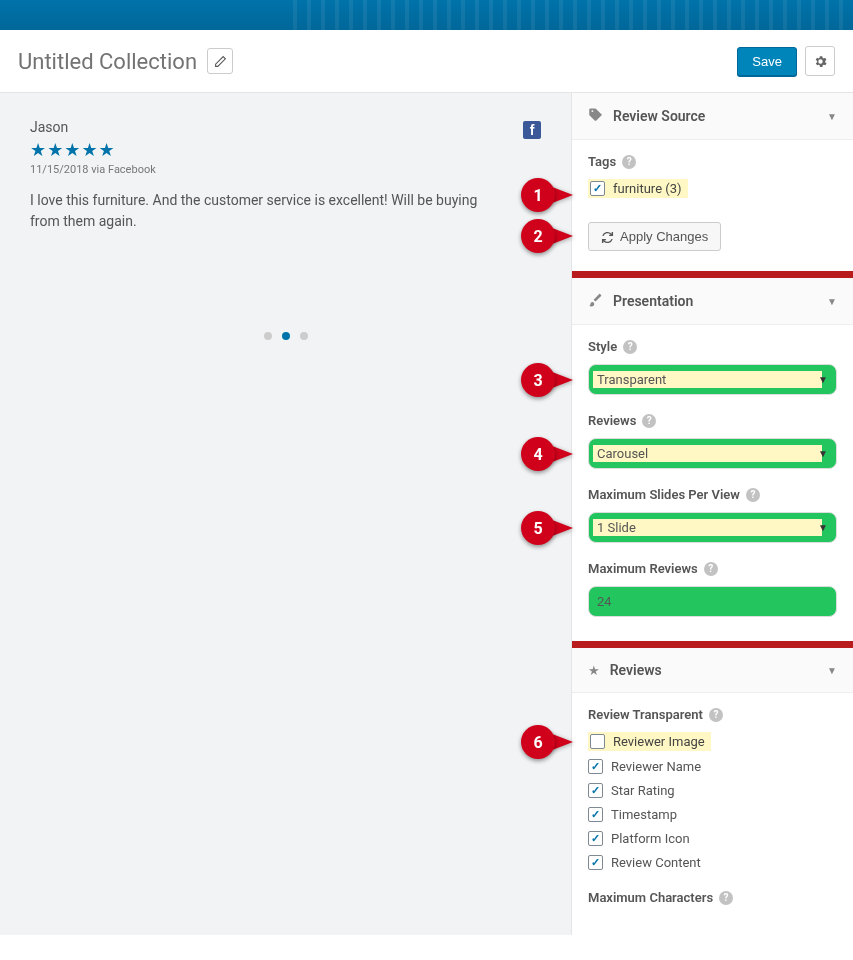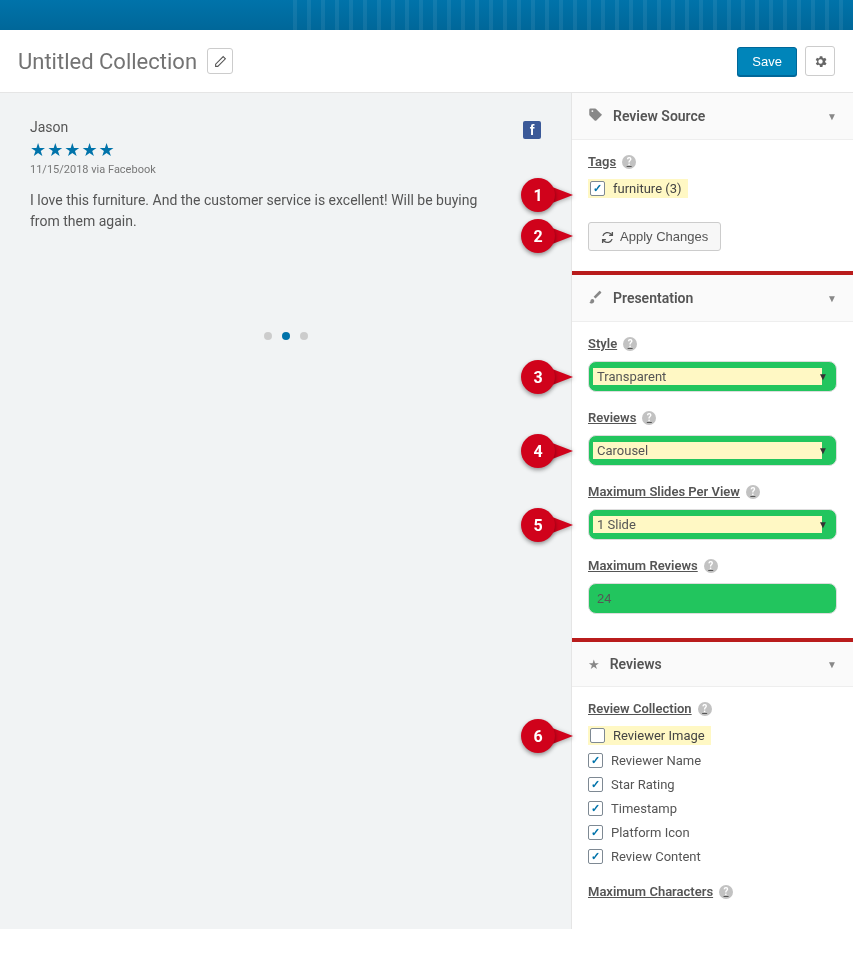--- a/index.html
+++ b/index.html
@@ -106,39 +106,39 @@
     background: #ccc;
   }
   .dot.active { background: #0073aa; }
 
   .sidebar {
     width: 281px;
     background: #fff;
   }
   .panel-header {
     background: #fafafa;
-    border-top: 4px solid #b91c1c;
+    border-top: 7px solid #b91c1c;
     border-bottom: 1px solid #eee;
     padding: 14px 16px;
     display: flex;
     align-items: center;
     cursor: pointer;
     color: #555;
   }
   .panel-header:first-child { border-top: none; }
   .panel-header .ph-icon { margin-right: 10px; color: #888;}
   .panel-header .ph-title { font-size: 14px; font-weight: 600; color: #555; flex:1;}
   .panel-header .ph-caret { color: #888; font-size: 10px;}
   .panel-body { padding: 14px 16px 20px 16px; }
   .field-label {
     font-size: 13px;
     font-weight: 600;
     color: #555;
     margin-bottom: 10px;
-    display: flex; align-items: center; gap: 6px; text-decoration: underline;
+    display: flex; align-items: center; gap: 6px;
   }
   .help-icon {
     display: inline-flex;
     width: 14px; height: 14px;
     border-radius: 50%;
     background: #c2c2c2;
     color: #fff;
     font-size: 10px;
     align-items: center; justify-content: center;
     font-weight: bold;
@@ -382,21 +382,21 @@
 
     <div class="panel-header">
       <span class="ph-icon">★</span>
       <span class="ph-title">Reviews</span>
       <span class="ph-caret">▼</span>
     </div>
 
     <div class="panel-body">
       <div class="field-group components-list">
         <div class="field-label">
-          <span>Review Collection</span>
+          <span>Review Transparent</span>
           <span class="help-icon">?</span>
         </div>
         <div style="position:relative; margin-bottom:5px;">
           <div class="callout" style="top:-8px;">
             <div class="callout-bubble">6</div>
             <div class="callout-point"></div>
           </div>
           <span class="hl-row">
             <span class="cbox"></span>
             <span>Reviewer Image</span>

